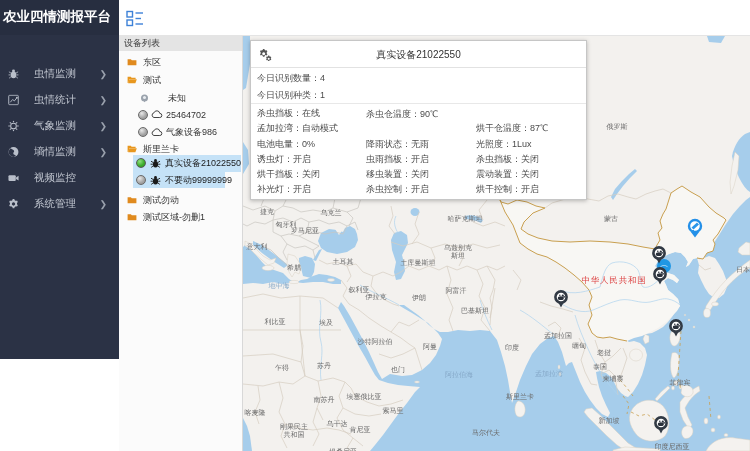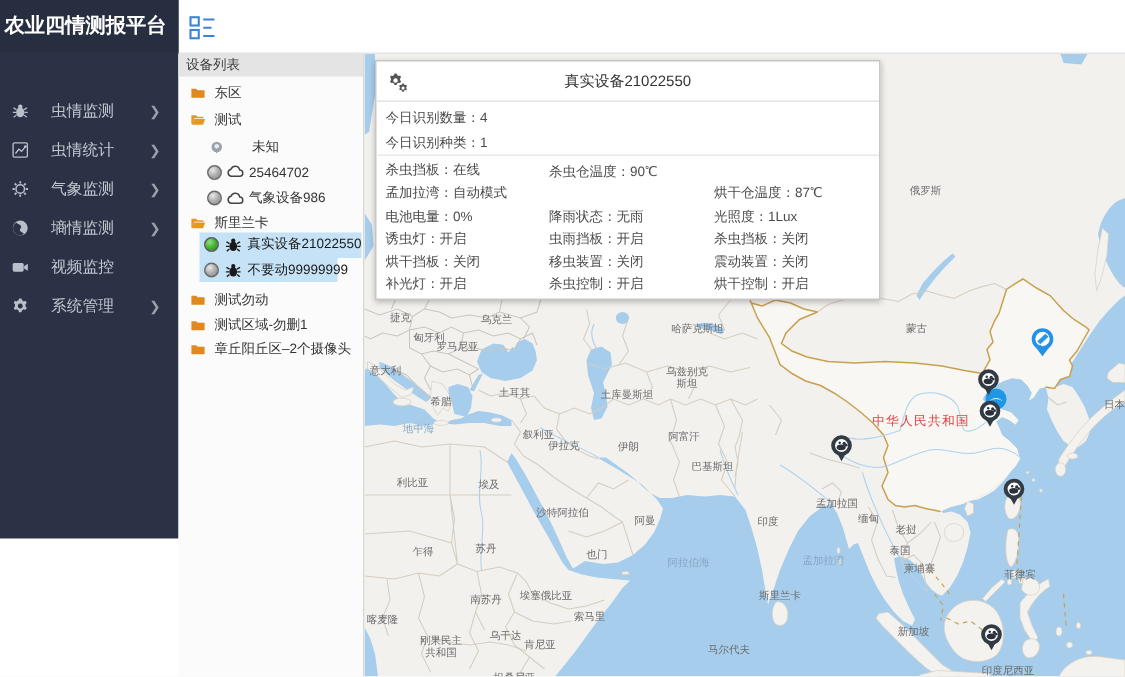--- a/index.html
+++ b/index.html
@@ -588,21 +588,15 @@
           <path fill="#e08a1e" d="M0.5,1.5 L4.5,1.5 L5.8,2.8 L11.5,2.8 L11.5,9 L0.5,9 Z"></path>
         </svg>
       <span class="lbl" style="left:24px">测试勿动</span>
     </div>
     <div class="trow" style="top:172px">
       <svg class="fold" viewBox="0 0 12 10">
           <path fill="#e08a1e" d="M0.5,1.5 L4.5,1.5 L5.8,2.8 L11.5,2.8 L11.5,9 L0.5,9 Z"></path>
         </svg>
       <span class="lbl" style="left:24px">测试区域-勿删1</span>
     </div>
-    <div class="trow" style="top:188.5px">
-      <svg class="fold" viewBox="0 0 12 10">
-          <path fill="#e08a1e" d="M0.5,1.5 L4.5,1.5 L5.8,2.8 L11.5,2.8 L11.5,9 L0.5,9 Z"></path>
-        </svg>
-      <span class="lbl" style="left:24px">章丘阳丘区–2个摄像头</span>
-    </div>
   </div>
 
 </div>
 
 </body></html>

